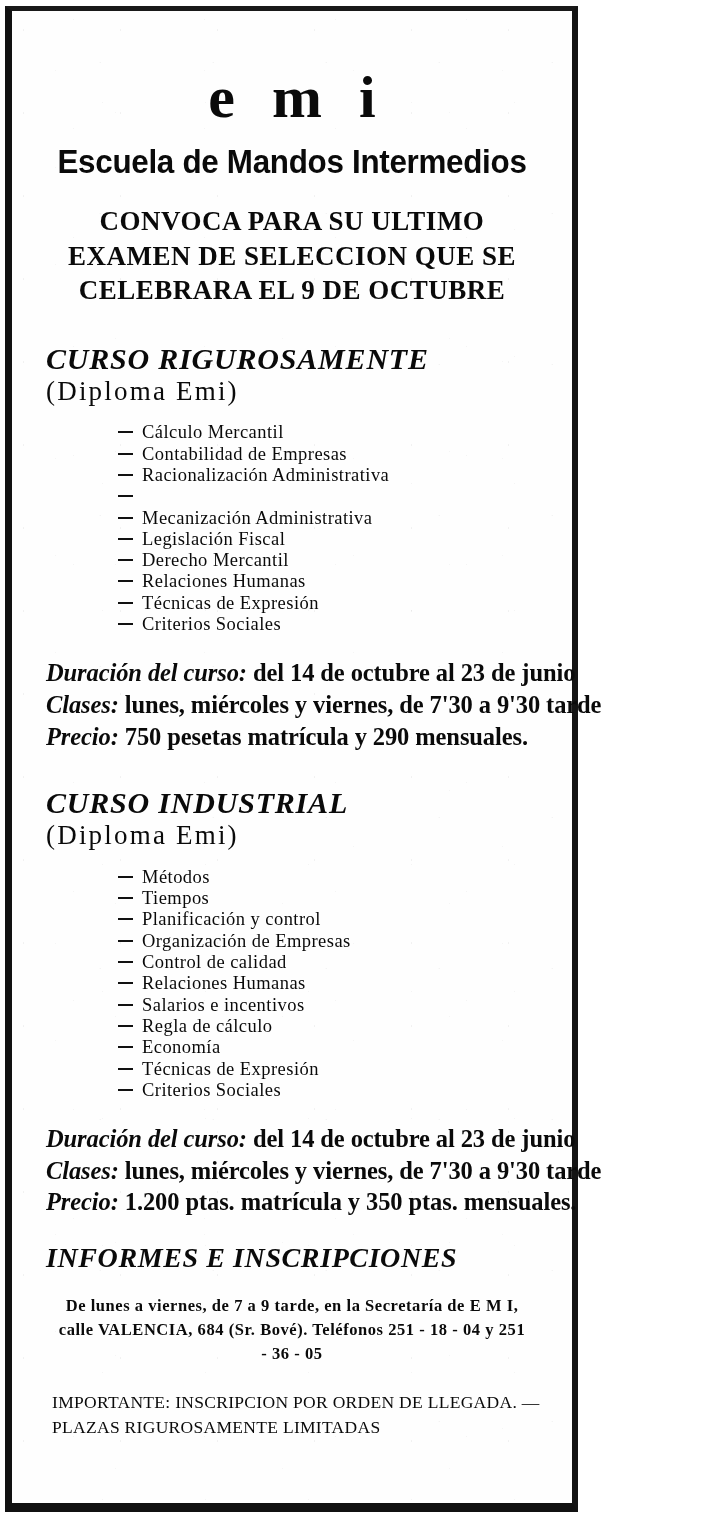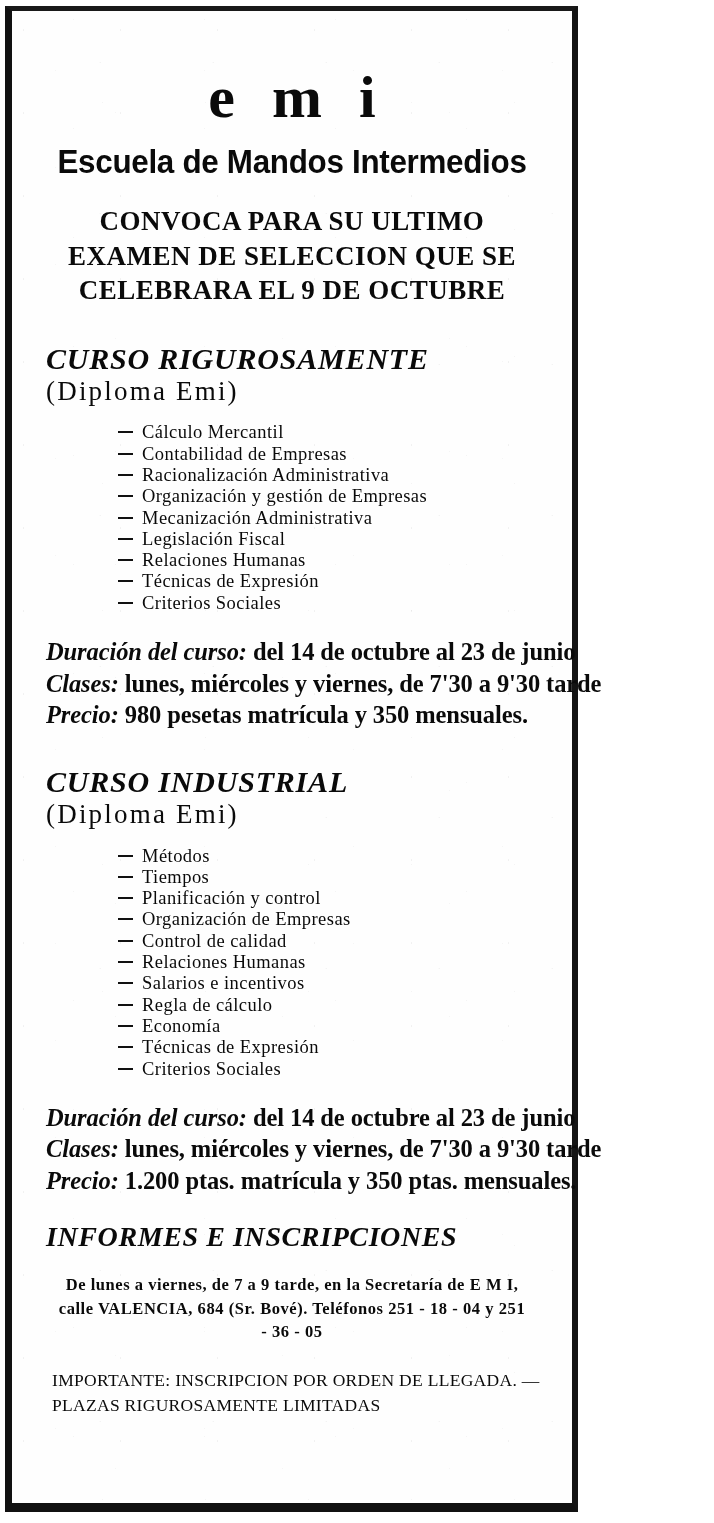--- a/index.html
+++ b/index.html
@@ -178,33 +178,34 @@
     <div class="subtitle">Escuela de Mandos Intermedios</div>
     <div class="headline">CONVOCA PARA SU ULTIMO EXAMEN DE SELECCION QUE SE CELEBRARA EL 9 DE OCTUBRE</div>
 
     <div class="course">
       <div class="course-title">CURSO RIGUROSAMENTE</div>
       <div class="course-diploma">(Diploma Emi)</div>
       <ul class="subject-list">
         <li><span class="dash"></span><span>Cálculo Mercantil</span></li>
         <li><span class="dash"></span><span>Contabilidad de Empresas</span></li>
         <li><span class="dash"></span><span>Racionalización Administrativa</span></li>
-        <li><span class="dash"></span><span>Organización y gestión de Empresas</span></li>
+        <li><span class="dash"></span></li>
         <li><span class="dash"></span><span>Mecanización Administrativa</span></li>
         <li><span class="dash"></span><span>Legislación Fiscal</span></li>
+        <li><span class="dash"></span><span>Derecho Mercantil</span></li>
         <li><span class="dash"></span><span>Relaciones Humanas</span></li>
         <li><span class="dash"></span><span>Técnicas de Expresión</span></li>
         <li><span class="dash"></span><span>Criterios Sociales</span></li>
       </ul>
     </div>
 
     <div class="details">
       <div class="line"><span class="lab">Duración del curso:</span> <span>del 14 de octubre al 23 de junio</span></div>
       <div class="line"><span class="lab">Clases:</span> <span>lunes, miércoles y viernes, de 7'30 a 9'30 tarde</span></div>
-      <div class="line"><span class="lab">Precio:</span> <span>980 pesetas matrícula y 350 mensuales.</span></div>
+      <div class="line"><span class="lab">Precio:</span> <span>750 pesetas matrícula y 290 mensuales.</span></div>
     </div>
 
     <div class="course">
       <div class="course-title">CURSO INDUSTRIAL</div>
       <div class="course-diploma">(Diploma Emi)</div>
       <ul class="subject-list">
         <li><span class="dash"></span><span>Métodos</span></li>
         <li><span class="dash"></span><span>Tiempos</span></li>
         <li><span class="dash"></span><span>Planificación y control</span></li>
         <li><span class="dash"></span><span>Organización de Empresas</span></li>

